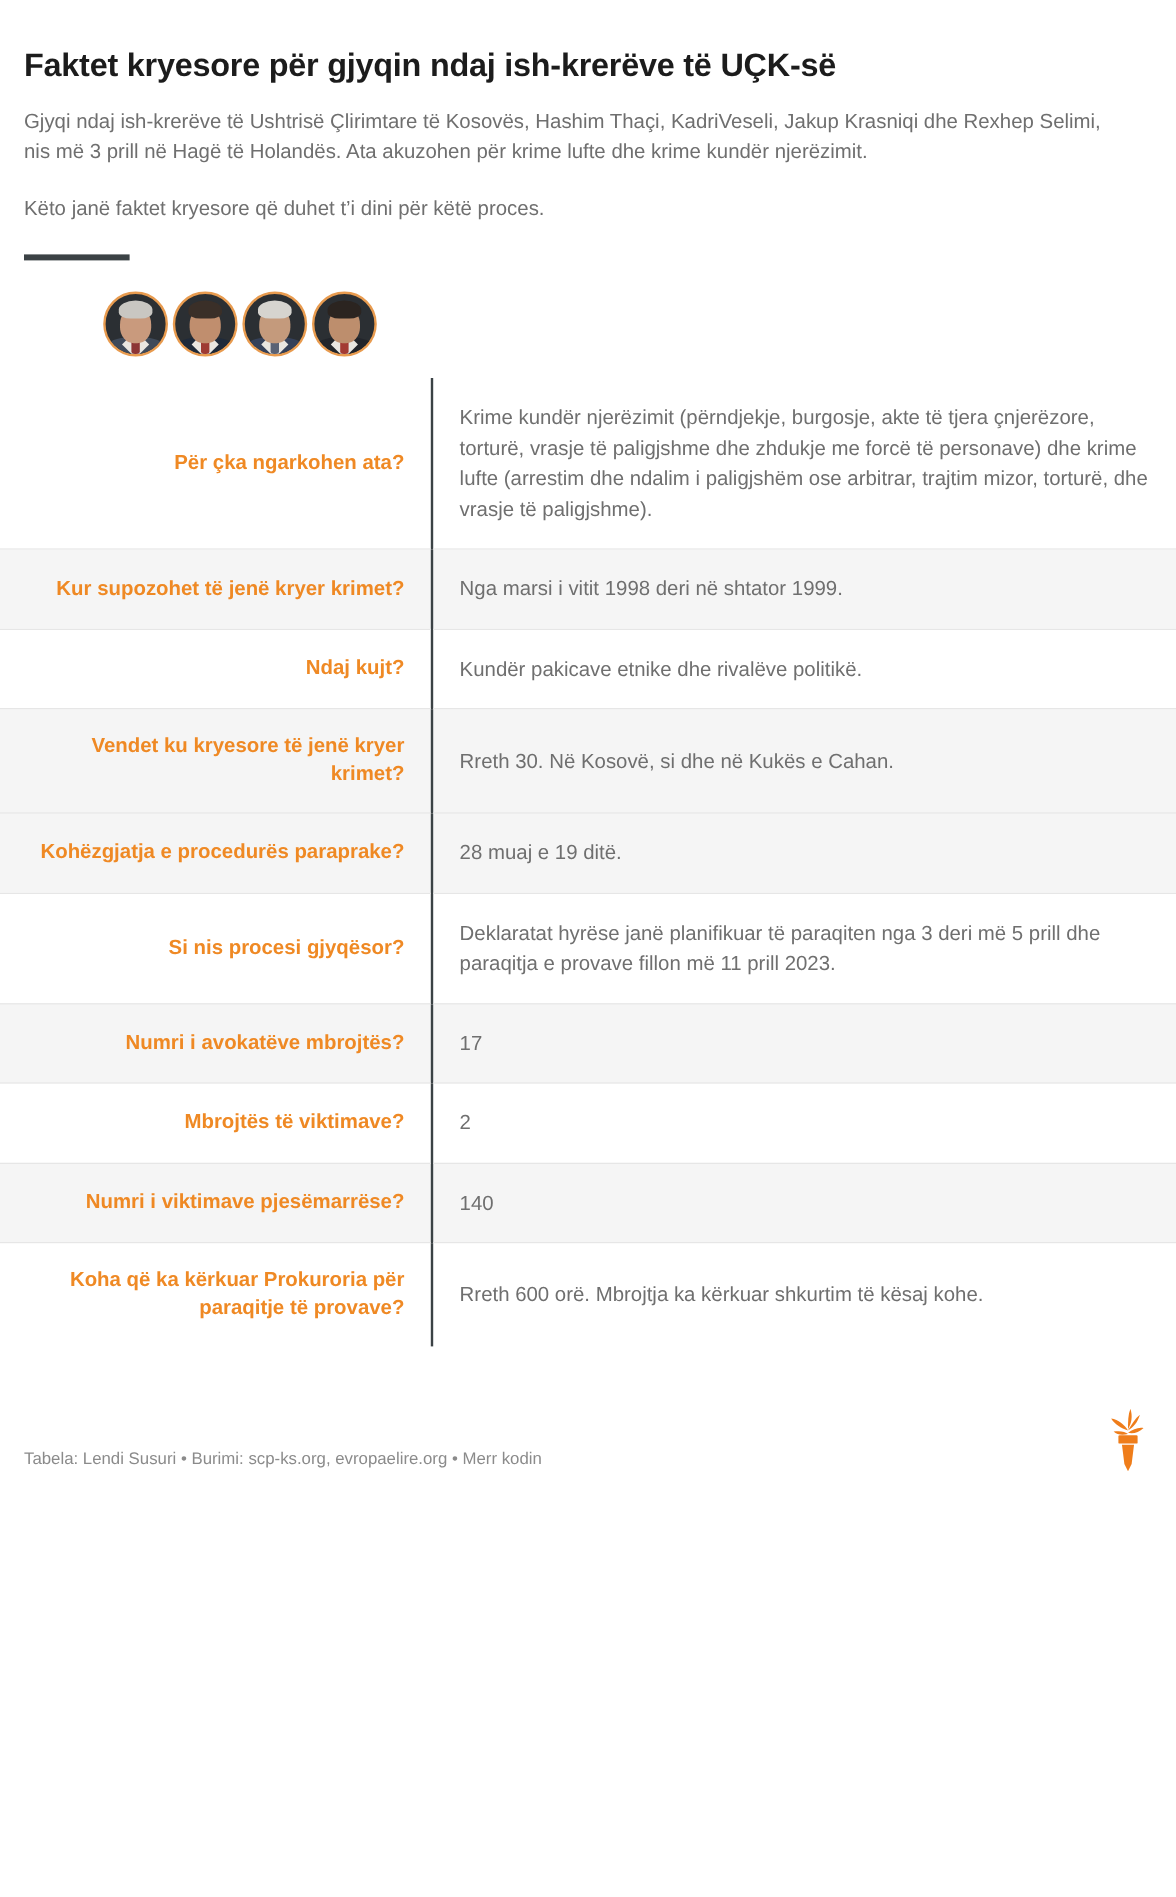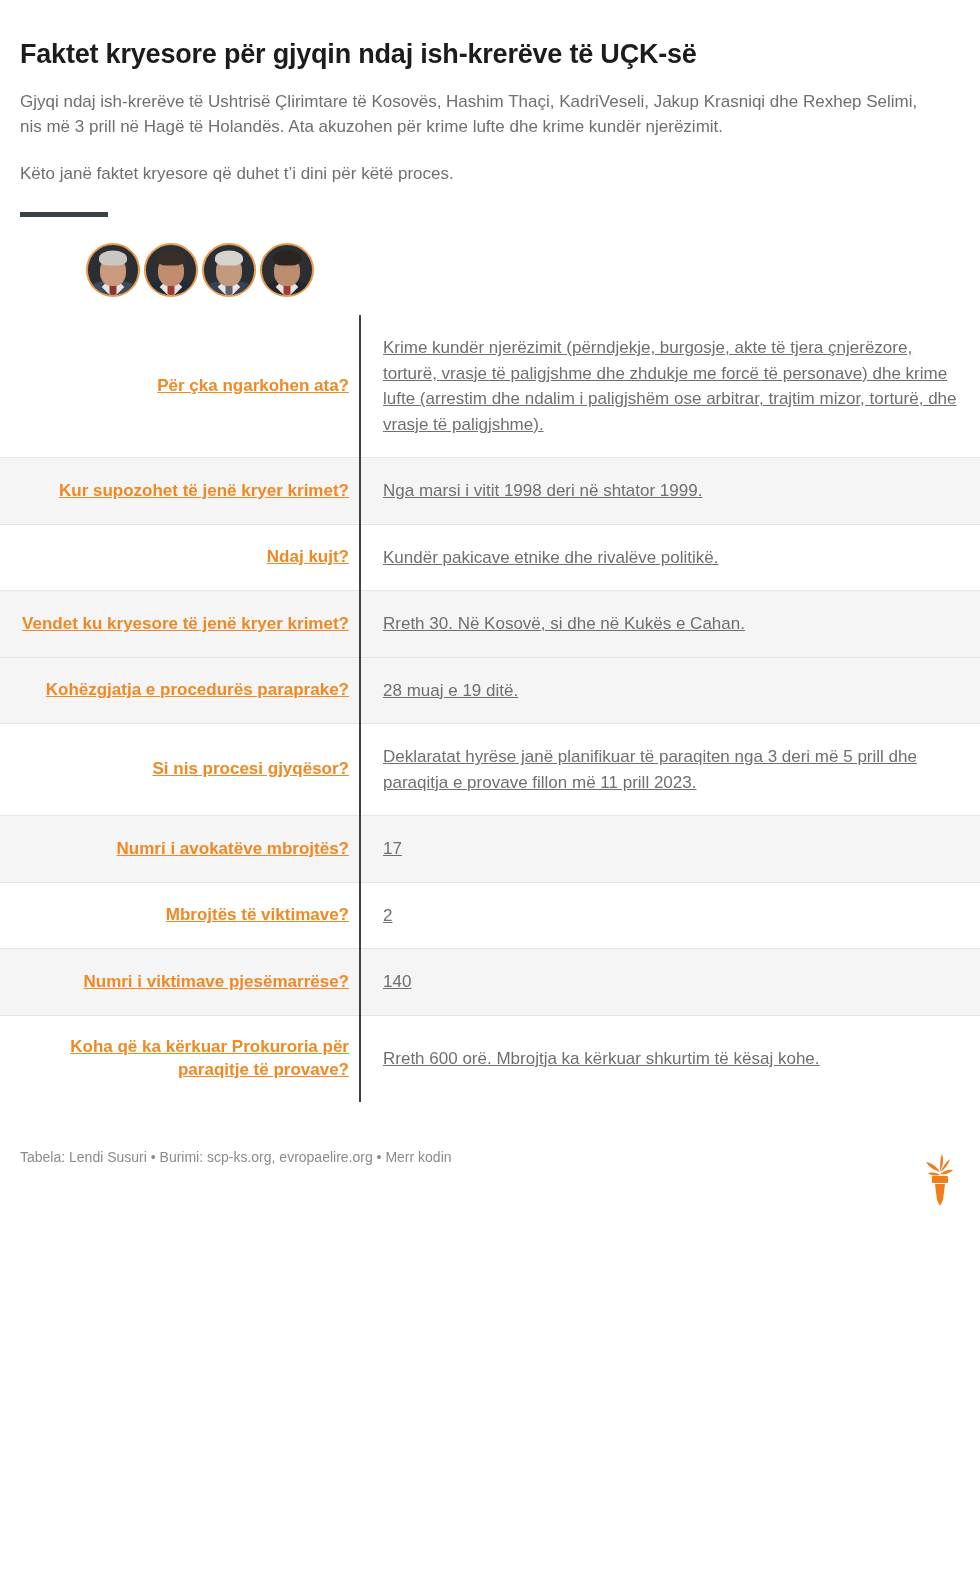--- a/index.html
+++ b/index.html
@@ -123,47 +123,46 @@
   }
   .facts-table tr.shaded td {
     background: #f5f5f5;
     border-top: 1px solid #e6e6e6;
     border-bottom: 1px solid #e6e6e6;
   }
   .facts-table td {
     vertical-align: middle;
     padding: 20px 0;
     background: #ffffff;
-    text-decoration: underline;
   }
   td.q {
     width: 360px;
     text-align: right;
-    padding-right: 10px;
+    padding-right: 22px;
     padding-left: 20px;
     font-size: 17px;
     font-weight: bold;
     color: #ef8924;
     line-height: 1.35;
     box-sizing: border-box;
     border-right: 2px solid #3b4245;
   }
   td.a {
     padding-left: 22px;
     padding-right: 20px;
     font-size: 17px;
     color: #6f6f6f;
     line-height: 1.5;
     box-sizing: border-box;
   }
 
   
   .footer {
     display: flex;
-    align-items: flex-start;
+    align-items: flex-end;
     justify-content: space-between;
     padding: 46px 20px 24px 20px;
   }
   .credit {
     font-size: 14px;
     color: #8b8b8b;
     line-height: 1.4;
   }
   .logo {
     width: 44px;

